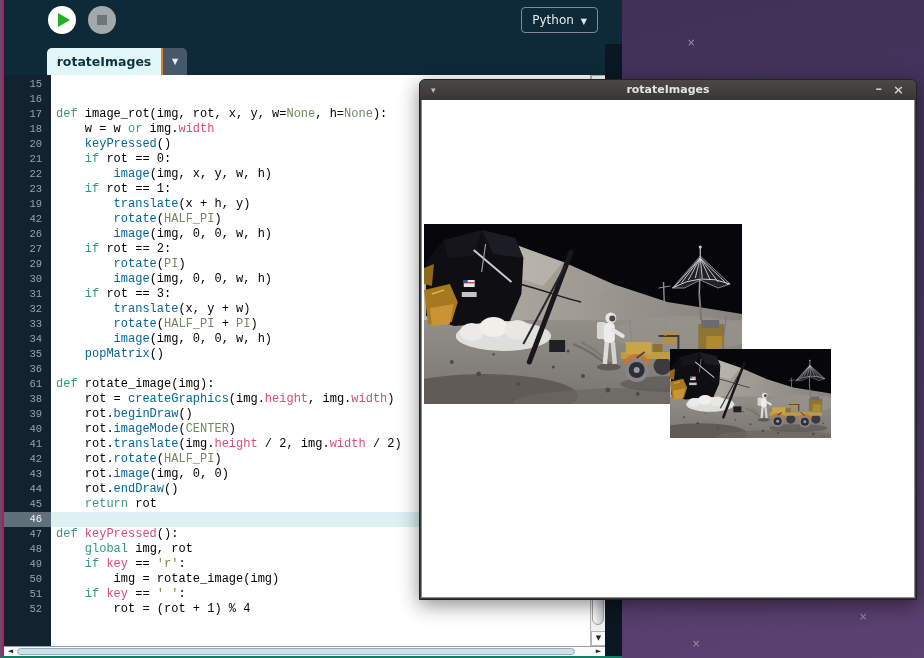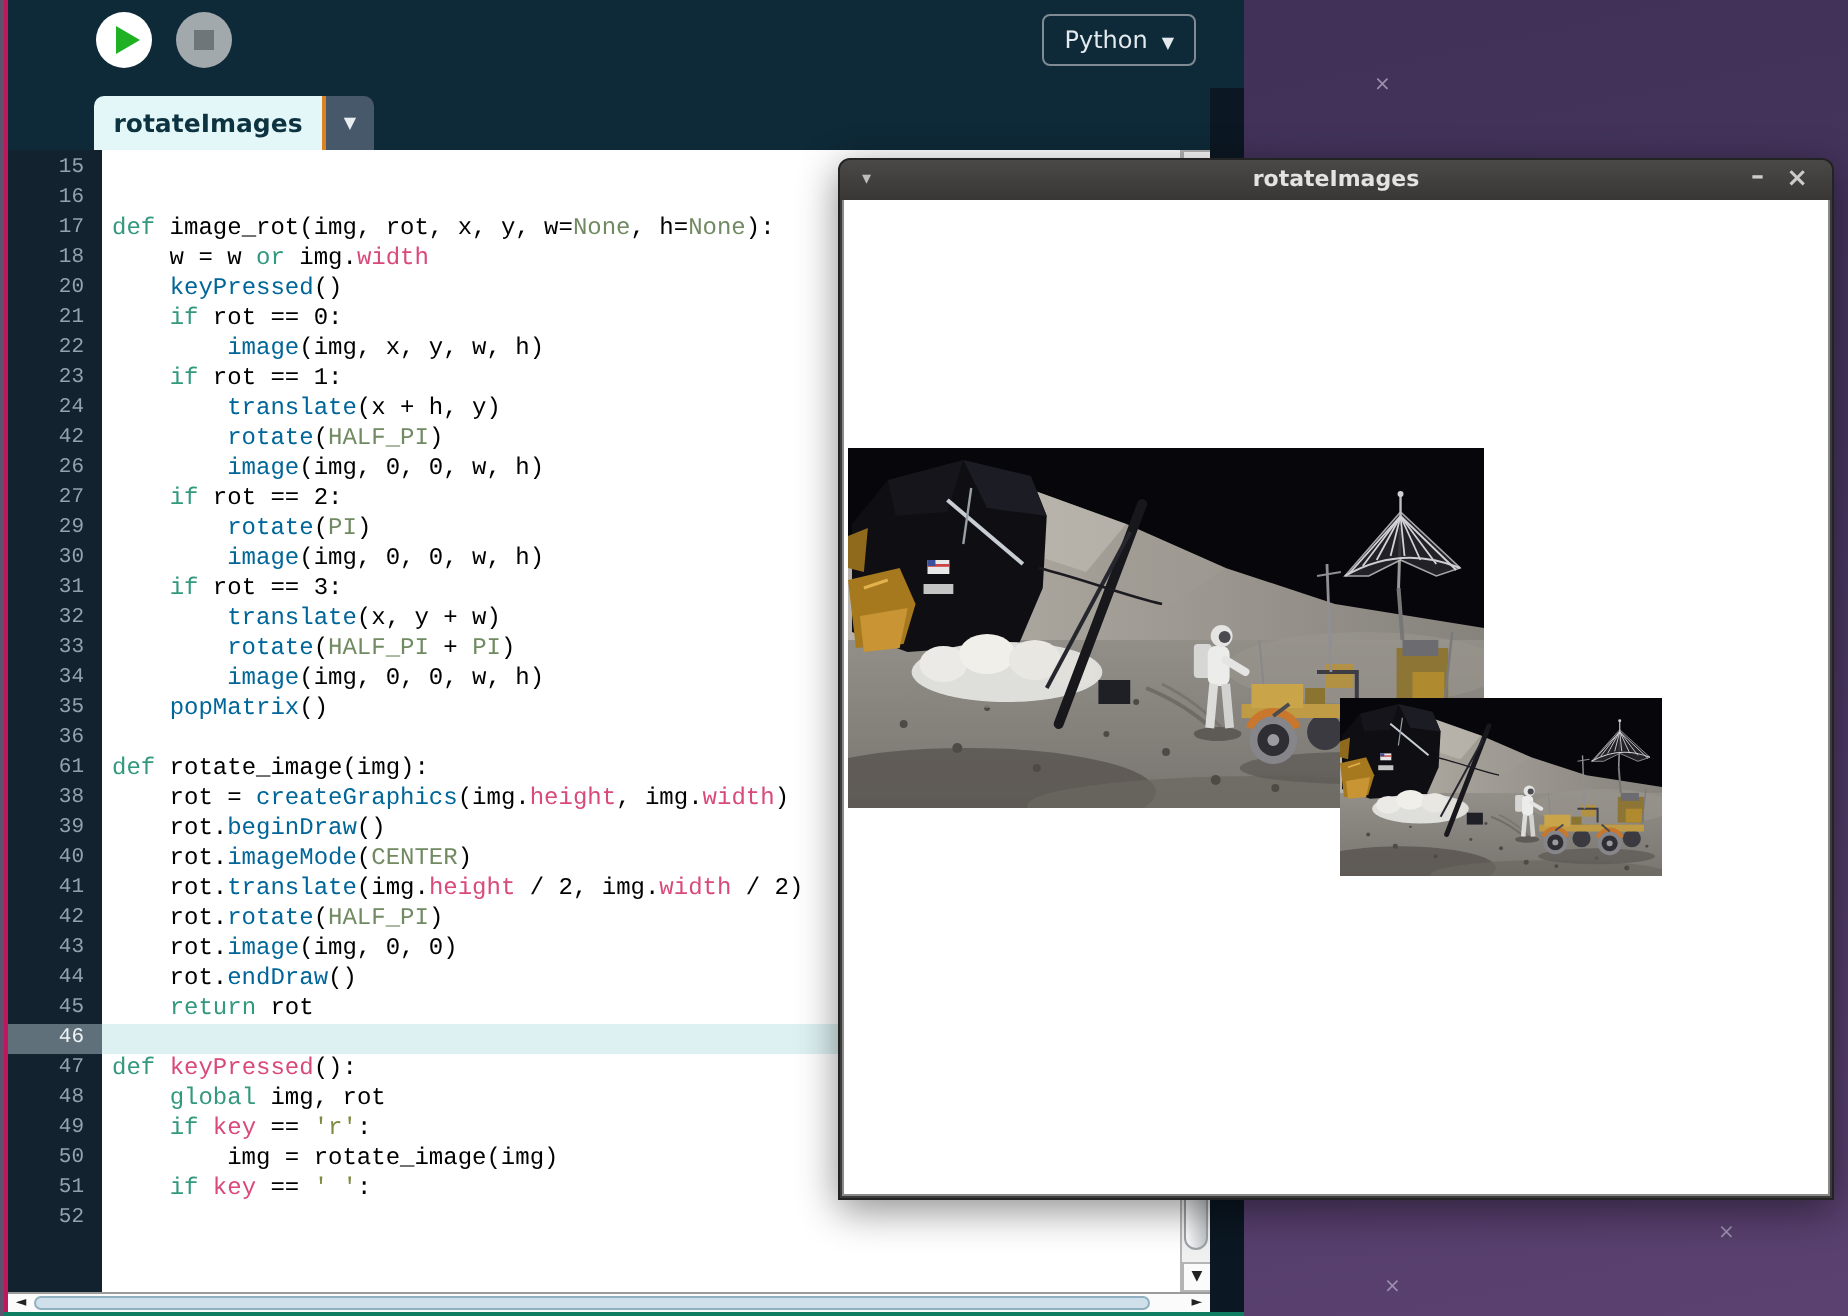--- a/index.html
+++ b/index.html
@@ -136,21 +136,21 @@
         </div>
         <div class="code-row">
           <span class="gutter-num">22</span>
           <span class="code-text"><span class="tok-pl">        </span><span class="tok-fn">image</span><span class="tok-pl">(img, x, y, w, h)</span></span>
         </div>
         <div class="code-row">
           <span class="gutter-num">23</span>
           <span class="code-text"><span class="tok-pl">    </span><span class="tok-kw">if</span><span class="tok-pl"> rot == 1:</span></span>
         </div>
         <div class="code-row">
-          <span class="gutter-num">24</span>
+          <span class="gutter-num">19</span>
           <span class="code-text"><span class="tok-pl">        </span><span class="tok-fn">translate</span><span class="tok-pl">(x + h, y)</span></span>
         </div>
         <div class="code-row">
           <span class="gutter-num">42</span>
           <span class="code-text"><span class="tok-pl">        </span><span class="tok-fn">rotate</span><span class="tok-pl">(</span><span class="tok-cn">HALF_PI</span><span class="tok-pl">)</span></span>
         </div>
         <div class="code-row">
           <span class="gutter-num">26</span>
           <span class="code-text"><span class="tok-pl">        </span><span class="tok-fn">image</span><span class="tok-pl">(img, 0, 0, w, h)</span></span>
         </div>
@@ -245,20 +245,21 @@
         <div class="code-row">
           <span class="gutter-num">50</span>
           <span class="code-text"><span class="tok-pl">        img = rotate_image(img)</span></span>
         </div>
         <div class="code-row">
           <span class="gutter-num">51</span>
           <span class="code-text"><span class="tok-pl">    </span><span class="tok-kw">if</span><span class="tok-pl"> </span><span class="tok-vr">key</span><span class="tok-pl"> == </span><span class="tok-st">' '</span><span class="tok-pl">:</span></span>
         </div>
         <div class="code-row">
           <span class="gutter-num">52</span>
+          <span class="code-text"><span class="tok-pl">        rot = (rot + 1) % 4</span></span>
         </div>
       </div>
   </div>
 
   <div class="vscroll">
     <div class="varrow up">▲</div>
     <div class="vthumb"></div>
     <div class="varrow down">▼</div>
   </div>
   <div class="ide-right-strip"></div>

